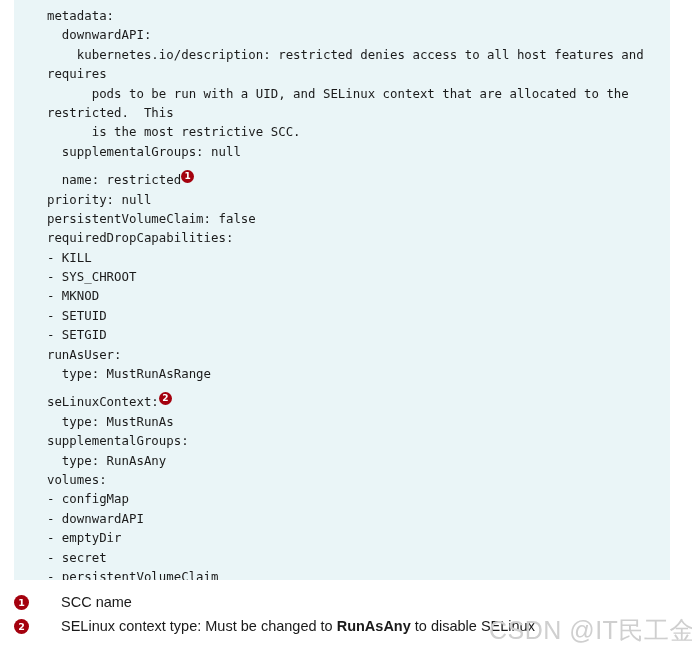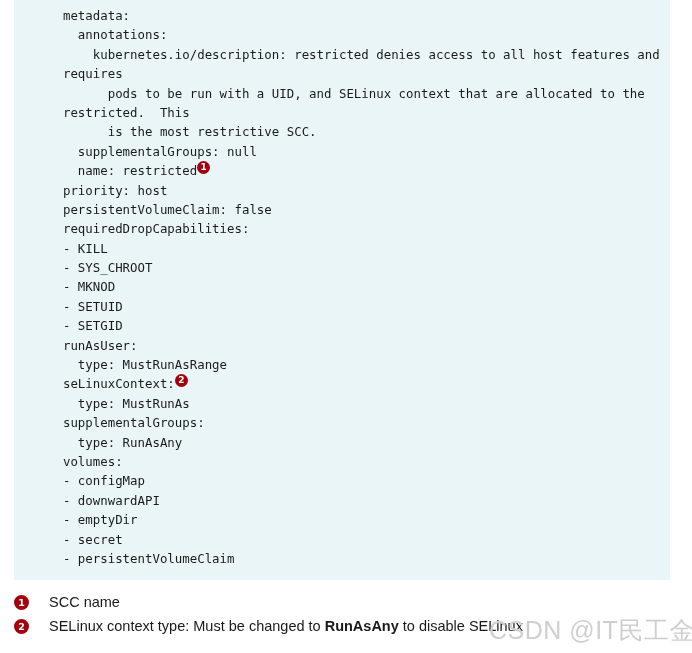--- a/index.html
+++ b/index.html
@@ -18,35 +18,36 @@
 
   
   #code-block {
     position: absolute;
     left: 14px;
     top: 0px;
     width: 656px;
     height: 580px;
     background: #eaf5f7;
     box-sizing: border-box;
-    padding: 6px 0 10px 16px;
+    padding: 6px 0 10px 0;
     overflow: hidden;
   }
 
   .code-line {
     font-family: "DejaVu Sans Mono", "Liberation Mono", monospace;
     font-size: 12.4px;
     line-height: 19.4px;
     color: #1b1b1b;
     white-space: pre;
     padding-left: 18px;
     position: relative;
     height: 19.4px;
   }
   .code-line.gap-before {
+    margin-top: 9px;
   }
   .code-line .txt {
     display: inline;
   }
 
   
   .badge {
     display: inline-block;
     width: 13px;
     height: 13px;
@@ -85,21 +86,21 @@
     background: #a4010e;
     color: #ffffff;
     font-family: "DejaVu Sans", sans-serif;
     font-size: 9.5px;
     line-height: 15px;
     text-align: center;
     font-weight: bold;
     margin-top: 3px;
   }
   .legend-text {
-    margin-left: 20px;
+    margin-left: 32px;
     font-family: "Liberation Sans", sans-serif;
     font-size: 14.5px;
     line-height: 21px;
     color: #1a1a1a;
     white-space: nowrap;
   }
   .legend-text b {
     font-weight: bold;
     text-align: right;
   }
@@ -116,29 +117,29 @@
     white-space: nowrap;
     letter-spacing: 0.5px;
     pointer-events: none;
   }
 </style>
 </head>
 <body>
 
 <div id="code-block">
     <div class="code-line"><span class="txt">  metadata:</span></div>
-    <div class="code-line"><span class="txt">    annotations:</span></div>
+    <div class="code-line"><span class="txt">    downwardAPI:</span></div>
     <div class="code-line"><span class="txt">      kubernetes.io/description: restricted denies access to all host features and</span></div>
     <div class="code-line"><span class="txt">  requires</span></div>
     <div class="code-line"><span class="txt">        pods to be run with a UID, and SELinux context that are allocated to the</span></div>
     <div class="code-line"><span class="txt">  restricted.  This</span></div>
     <div class="code-line"><span class="txt">        is the most restrictive SCC.</span></div>
     <div class="code-line"><span class="txt">    supplementalGroups: null</span></div>
     <div class="code-line gap-before"><span class="txt">    name: restricted</span><span class="badge">1</span></div>
-    <div class="code-line"><span class="txt">  priority: host</span></div>
+    <div class="code-line"><span class="txt">  priority: null</span></div>
     <div class="code-line"><span class="txt">  persistentVolumeClaim: false</span></div>
     <div class="code-line"><span class="txt">  requiredDropCapabilities:</span></div>
     <div class="code-line"><span class="txt">  - KILL</span></div>
     <div class="code-line"><span class="txt">  - SYS_CHROOT</span></div>
     <div class="code-line"><span class="txt">  - MKNOD</span></div>
     <div class="code-line"><span class="txt">  - SETUID</span></div>
     <div class="code-line"><span class="txt">  - SETGID</span></div>
     <div class="code-line"><span class="txt">  runAsUser:</span></div>
     <div class="code-line"><span class="txt">    type: MustRunAsRange</span></div>
     <div class="code-line gap-before"><span class="txt">  seLinuxContext:</span><span class="badge">2</span></div>

